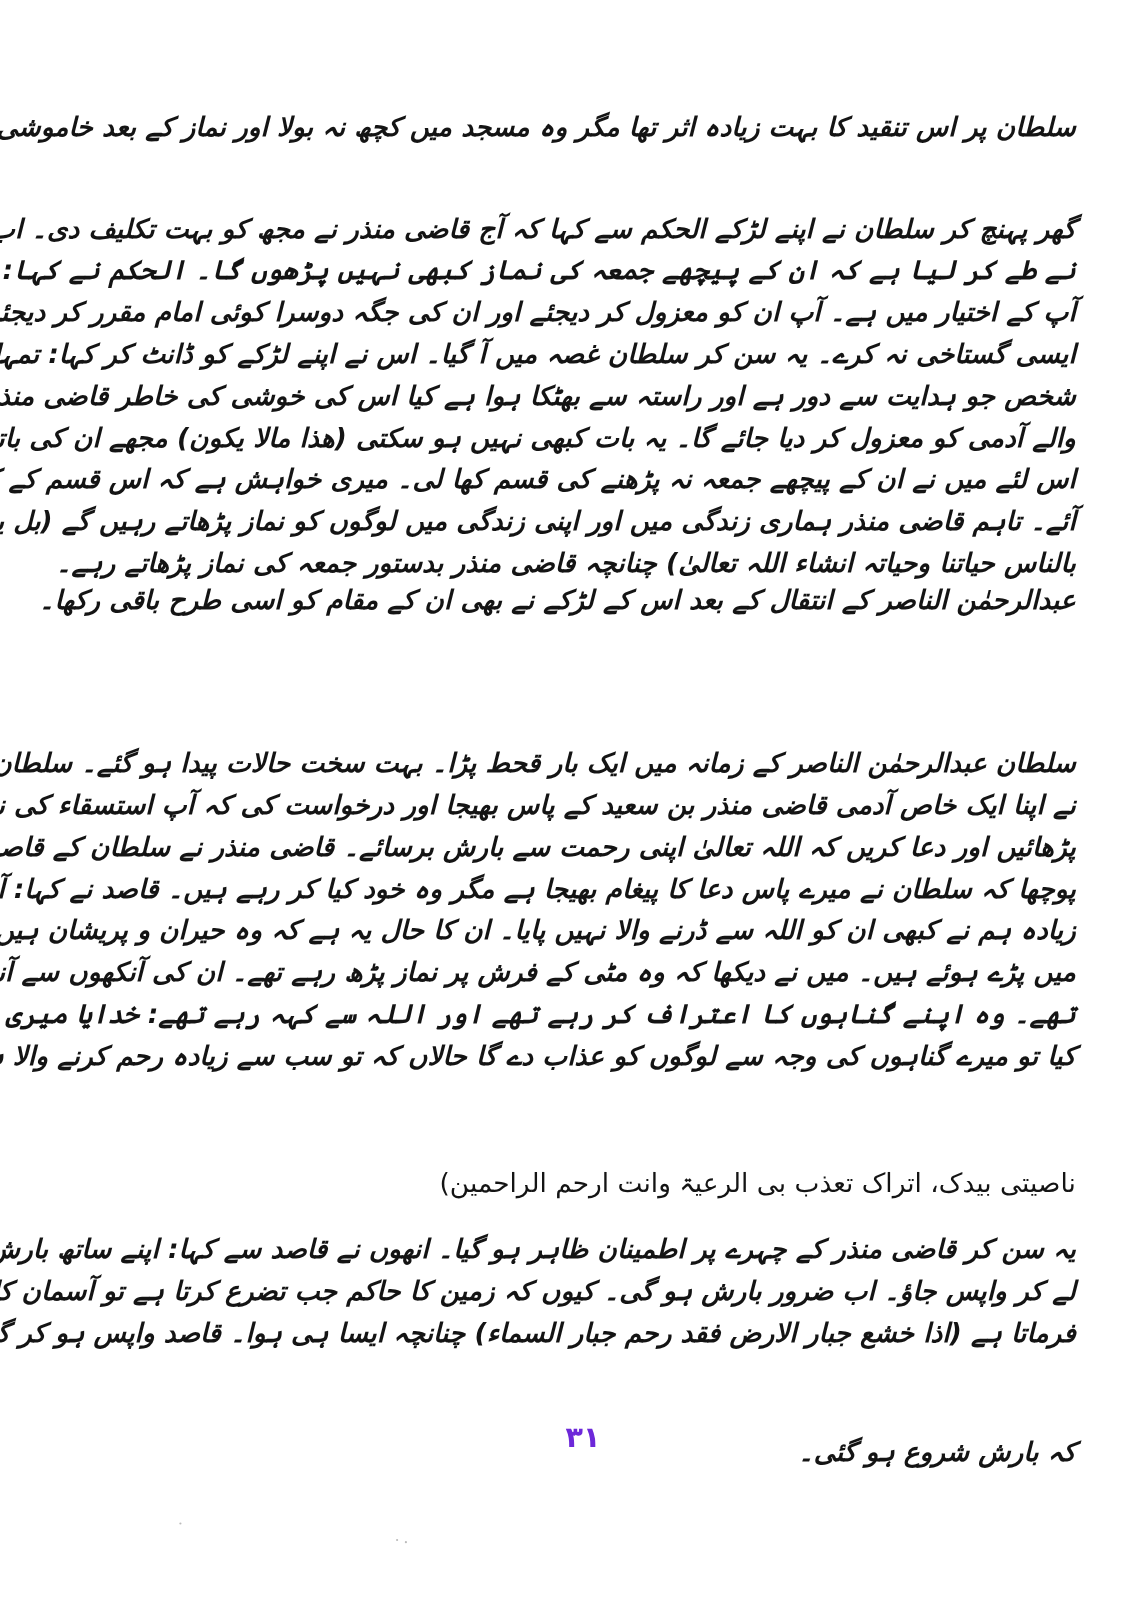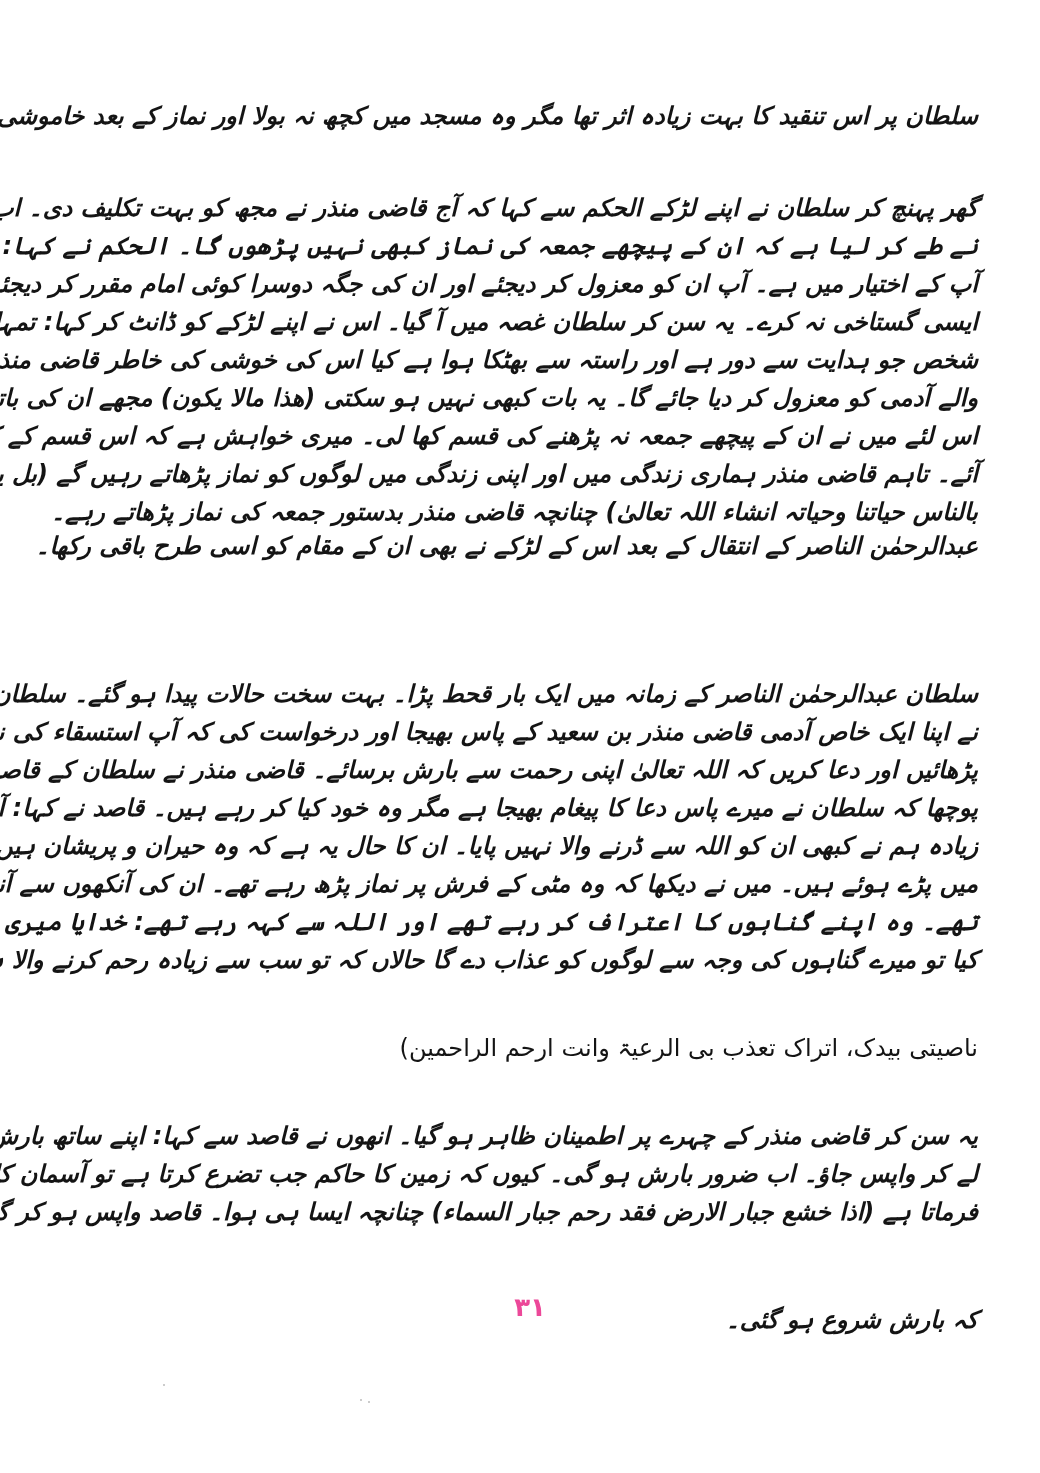--- a/index.html
+++ b/index.html
@@ -37,31 +37,32 @@
     }
     .line.full {
       left: 118px;
       text-align: justify;
       text-align-last: justify;
     }
     .line.arabic {
       font-style: normal;
       font-weight: normal;
       font-family: "DejaVu Sans", sans-serif;
+      margin-top: 28px;
     }
     .page-number {
       position: absolute;
       left: 500px;
       top: 1292px;
       width: 60px;
       text-align: center;
       font-size: 26px;
       font-weight: bold;
       direction: rtl;
-      color: #ec4899;
+      color: #6d28d9;
     }
     .speck {
       position: absolute;
       width: 2px;
       height: 2px;
       background: #bbbbbb;
       border-radius: 1px;
     }
   </style>
 </head>

